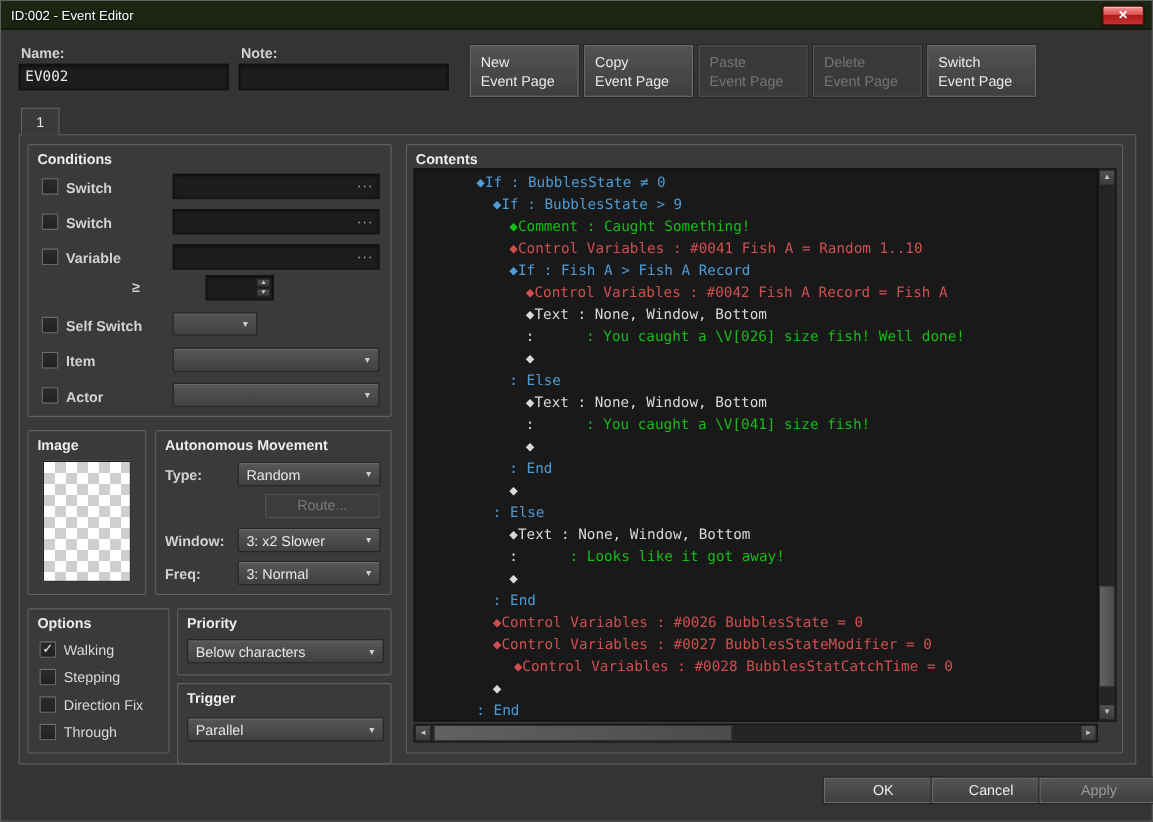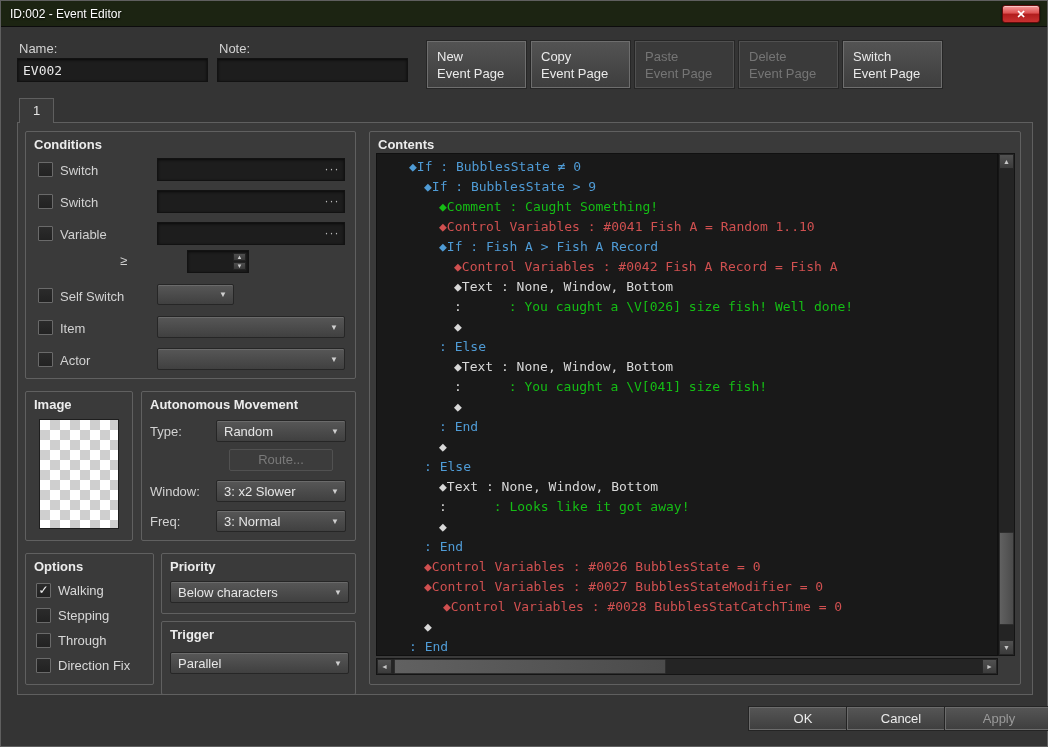--- a/index.html
+++ b/index.html
@@ -20,21 +20,21 @@
     border-bottom: 1px solid #0c0c0c; }
   .title-text { position: absolute; left: 9px; top: 6px; color: #ffffff; font-size: 12px;
                 text-shadow: 0 1px 2px #000; }
   .close-btn { position: absolute; right: 7px; top: 4px; width: 38px; height: 18px;
     background: linear-gradient(#f49a9a 0%, #dd4f4f 45%, #b01c1c 50%, #c93030 100%);
     border: 1px solid #5f0c0c; border-radius: 3px; color: #fff; font-size: 11px; font-weight: bold;
     text-align: center; line-height: 16px; box-shadow: inset 0 1px 0 rgba(255,255,255,.45), 0 0 2px rgba(0,0,0,.8);
     cursor: pointer; }
 
   
-  .lbl { color: #d2d2d2; font-size: 13px; }
+  .lbl { color: #d2d2d2; font-size: 13px; font-weight: bold; }
   .text-field { position: absolute; height: 24px; background: #1d1d1d; border: 1px solid #121212;
     box-shadow: inset 0 1px 3px rgba(0,0,0,.7); color: #e8e8e8; padding: 0 5px;
     font-family: "DejaVu Sans Mono", monospace; font-size: 13px; outline: none; }
 
   .page-buttons { position: absolute; left: 426px; top: 40px; display: flex; gap: 5px; }
   .page-btn { width: 99px; height: 47px; background: linear-gradient(#535353, #3e3e3e);
     border: 1px solid #6e6e6e; box-shadow: 0 0 0 1px #262626; display: flex; flex-direction: column;
     justify-content: center; gap: 2px; padding-left: 9px; color: #eaeaea; cursor: pointer; }
   .page-btn.disabled { background: #3a3a3a; border-color: #505050; color: #757575; cursor: default; }
 
@@ -80,21 +80,21 @@
       linear-gradient(45deg, #cfcfcf 25%, transparent 25%, transparent 75%, #cfcfcf 75%);
     background-size: 20px 20px; background-position: 0 0, 10px 10px; }
 
   .opt-row { display: flex; align-items: center; gap: 7px; height: 25px; padding-left: 10px; }
   .opt-label { color: #d8d8d8; }
 
   
   .cmd-list { position: absolute; left: 6px; top: 21px; width: 622px; height: 503px;
     background: #191919; border: 1px solid #101010; overflow: hidden;
     font-family: "DejaVu Sans Mono", monospace; font-size: 13px; padding-top: 3px; }
-  .cmd-line { height: 20px; line-height: 20px; white-space: pre; cursor: default; }
+  .cmd-line { height: 20px; line-height: 20px; white-space: pre; cursor: default; margin-left: 24px; }
 
   .scroll-v { position: absolute; left: 628px; top: 21px; width: 17px; height: 503px;
     background: #242424; border: 1px solid #151515; }
   .scroll-h { position: absolute; left: 6px; top: 526px; width: 622px; height: 17px;
     background: #242424; border: 1px solid #151515; }
   .sb { position: absolute; width: 15px; height: 15px; background: linear-gradient(#515151,#3b3b3b);
     border: 1px solid #262626; color: #c6c6c6; font-size: 7px; display: flex; align-items: center;
     justify-content: center; cursor: pointer; }
   .thumb { position: absolute; background: linear-gradient(90deg,#616161,#4b4b4b);
     border: 1px solid #2e2e2e; border-radius: 1px; cursor: grab; }
@@ -205,21 +205,21 @@
     <div class="checker" style="left:13px; top:27px; width:80px; height:110px;"></div>
   </div>
 
   <div class="groupbox" style="left:140px; top:390px; width:215px; height:150px;">
     <div class="group-title">Autonomous Movement</div>
     <span class="lbl abs" style="left:8px; top:32px;">Type:</span>
     <div class="dropdown" style="left:74px; top:28px; width:130px;">
       <span>Random</span>
       <span class="dd-arrow">▼</span>
     </div>
-    <div class="push-btn disabled" style="left:87px; top:57px; width:104px; height:22px; line-height:20px;">Route...</div>
+    <div class="push-btn disabled" style="left:99px; top:57px; width:104px; height:22px; line-height:20px;">Route...</div>
     <span class="lbl abs" style="left:8px; top:92px;">Window:</span>
     <div class="dropdown" style="left:74px; top:88px; width:130px;">
       <span>3: x2 Slower</span>
       <span class="dd-arrow">▼</span>
     </div>
     <span class="lbl abs" style="left:8px; top:122px;">Freq:</span>
     <div class="dropdown" style="left:74px; top:118px; width:130px;">
       <span>3: Normal</span>
       <span class="dd-arrow">▼</span>
     </div>
@@ -231,25 +231,25 @@
         <div class="opt-row">
           <span class="cb">✓</span>
           <span class="opt-label">Walking</span>
         </div>
         <div class="opt-row">
           <span class="cb"></span>
           <span class="opt-label">Stepping</span>
         </div>
         <div class="opt-row">
           <span class="cb"></span>
-          <span class="opt-label">Through</span>
+          <span class="opt-label">Direction Fix</span>
         </div>
         <div class="opt-row">
           <span class="cb"></span>
-          <span class="opt-label">Direction Fix</span>
+          <span class="opt-label">Through</span>
         </div>
       </div>
   </div>
 
   <div class="groupbox" style="left:160px; top:552px; width:195px; height:61px;">
     <div class="group-title">Priority</div>
     <div class="dropdown" style="left:8px; top:27px; width:179px;">
       <span>Below characters</span>
       <span class="dd-arrow">▼</span>
     </div>

